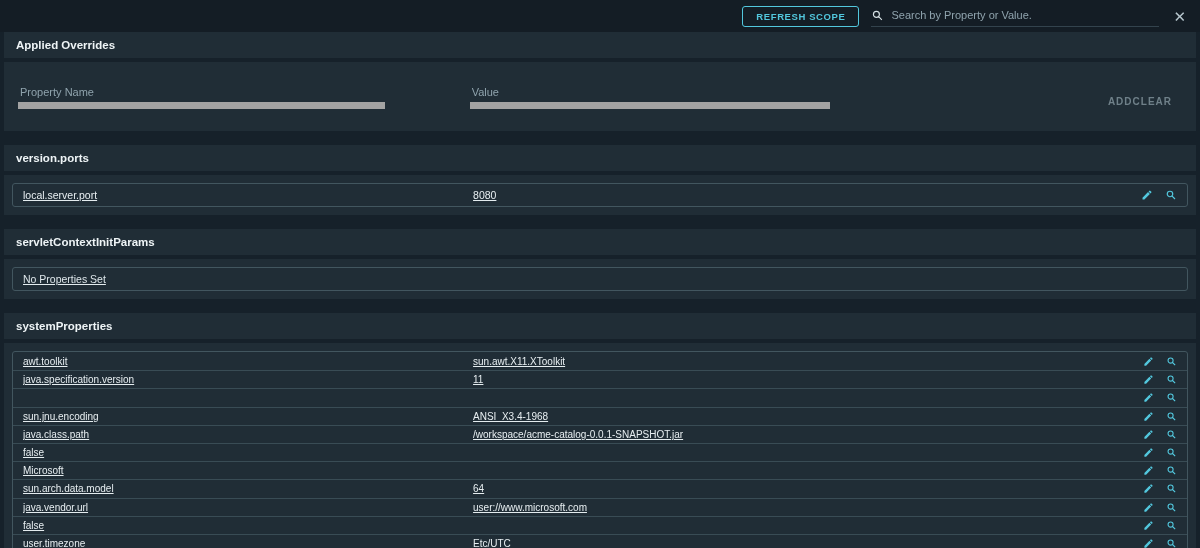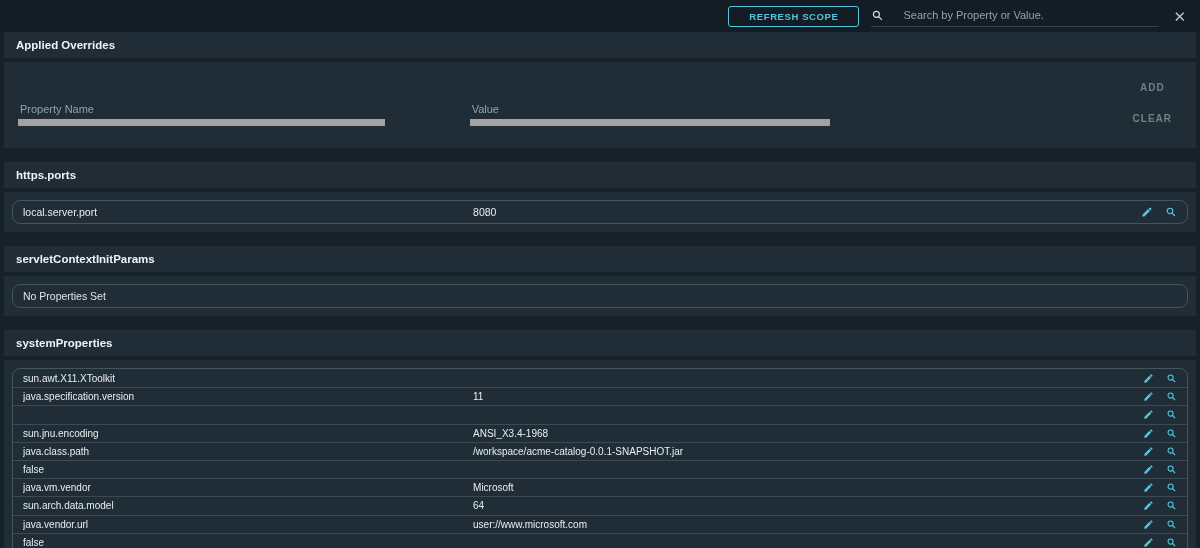--- a/index.html
+++ b/index.html
@@ -21,33 +21,32 @@
   }
   .topbar .spacer { flex: 1; }
   .refresh-btn {
     background: transparent;
     border: 1px solid #52c7dd;
     color: #52c7dd;
     font-family: "Liberation Sans", sans-serif;
     font-size: 9.5px;
     font-weight: bold;
     letter-spacing: 0.6px;
-    padding: 4px 20px;
+    padding: 4px 13px;
     border-radius: 3px;
     cursor: pointer;
     white-space: nowrap;
   }
   .search {
     display: flex;
     align-items: center;
     width: 288px;
     margin-left: 12px;
     border-bottom: 1px solid #33434d;
     padding: 3px 0 4px 0;
-    gap: 12px;
   }
   .search .mag { display: inline-flex; margin-right: 7px; }
   .search input {
     flex: 1;
     background: transparent;
     border: none;
     outline: none;
     color: #cfdbe0;
     font-family: "Liberation Sans", sans-serif;
     font-size: 11px;
@@ -92,37 +91,38 @@
     border-bottom: 7px solid #a3a3a3;
     outline: none;
     color: #dfe7ea;
     font-family: "Liberation Sans", sans-serif;
     font-size: 11px;
     padding: 4px 2px;
   }
   .u-input::placeholder { color: #8fa3ad; }
   .u-input.pn { width: 31.5%; margin-right: 7.3%; }
   .u-input.pv { width: 31%; }
-  .form-actions { margin-left: auto; display: flex; gap: 20px; padding: 0 10px 2px 0; flex-direction: column; }
+  .form-actions { margin-left: auto; display: flex; padding: 0 10px 2px 0; }
   .form-actions button {
     background: transparent;
     border: none;
     color: #6f8089;
     font-family: "Liberation Sans", sans-serif;
     font-size: 10px;
     font-weight: bold;
     letter-spacing: 1px;
     cursor: pointer;
   }
 
   
   .rowbox {
     border: 1px solid #42565f;
-    border-radius: 8px;
+    border-radius: 3px;
     overflow: hidden;
+    text-decoration: underline;
   }
   .prop-row {
     display: flex;
     align-items: center;
     height: 22px;
     padding: 0 10px;
     font-size: 10.5px;
   }
   .prop-row + .prop-row { border-top: 1px solid #37495201; border-top: 1px solid #394c55; }
   .prop-name { width: 39%; color: #e7eef1; white-space: nowrap; overflow: hidden; }
@@ -169,21 +169,21 @@
       <div class="form-actions">
         <button>ADD</button>
         <button>CLEAR</button>
       </div>
     </div>
   </div>
 </div>
 
 <div class="section">
   <div class="band section-header">
-    <span>https.ports</span>
+    <span>version.ports</span>
   </div>
   <div class="band section-content">
     <div class="rowbox">
 
         <div class="prop-row">
           <div class="prop-name">local.server.port</div>
           <div class="prop-value">8080</div>
           <div class="row-icons">
             <span class="icon">
               <svg width="12" height="12" viewBox="0 0 24 24">
@@ -213,20 +213,21 @@
 </div>
 
 <div class="section">
   <div class="band section-header">
     <span>systemProperties</span>
   </div>
   <div class="band section-content">
     <div class="rowbox table">
 
         <div class="prop-row">
+          <div class="prop-name">awt.toolkit</div>
           <div class="prop-value">sun.awt.X11.XToolkit</div>
           <div class="row-icons">
             <span class="icon">
               <svg width="11" height="11" viewBox="0 0 24 24">
                 <path fill="#52c7dd" d="M3 17.25V21h3.75L17.8 9.94l-3.75-3.75L3 17.25zM20.7 7.04a1 1 0 0 0 0-1.41l-2.34-2.34a1 1 0 0 0-1.41 0l-1.83 1.83 3.75 3.75 1.83-1.83z"></path>
               </svg>
             </span>
             <span class="icon">
               <svg width="11" height="11" viewBox="0 0 24 24">
                 <path fill="none" stroke="#52c7dd" stroke-width="2.4" d="M10 4.5a5.5 5.5 0 1 1 0 11 5.5 5.5 0 0 1 0-11zm4.2 9.7L20 20"></path>
@@ -312,21 +313,20 @@
             </span>
             <span class="icon">
               <svg width="11" height="11" viewBox="0 0 24 24">
                 <path fill="none" stroke="#52c7dd" stroke-width="2.4" d="M10 4.5a5.5 5.5 0 1 1 0 11 5.5 5.5 0 0 1 0-11zm4.2 9.7L20 20"></path>
               </svg>
             </span>
           </div>
         </div>
 
         <div class="prop-row">
-          <div class="prop-name">java.vm.vendor</div>
           <div class="prop-value">Microsoft</div>
           <div class="row-icons">
             <span class="icon">
               <svg width="11" height="11" viewBox="0 0 24 24">
                 <path fill="#52c7dd" d="M3 17.25V21h3.75L17.8 9.94l-3.75-3.75L3 17.25zM20.7 7.04a1 1 0 0 0 0-1.41l-2.34-2.34a1 1 0 0 0-1.41 0l-1.83 1.83 3.75 3.75 1.83-1.83z"></path>
               </svg>
             </span>
             <span class="icon">
               <svg width="11" height="11" viewBox="0 0 24 24">
                 <path fill="none" stroke="#52c7dd" stroke-width="2.4" d="M10 4.5a5.5 5.5 0 1 1 0 11 5.5 5.5 0 0 1 0-11zm4.2 9.7L20 20"></path>

